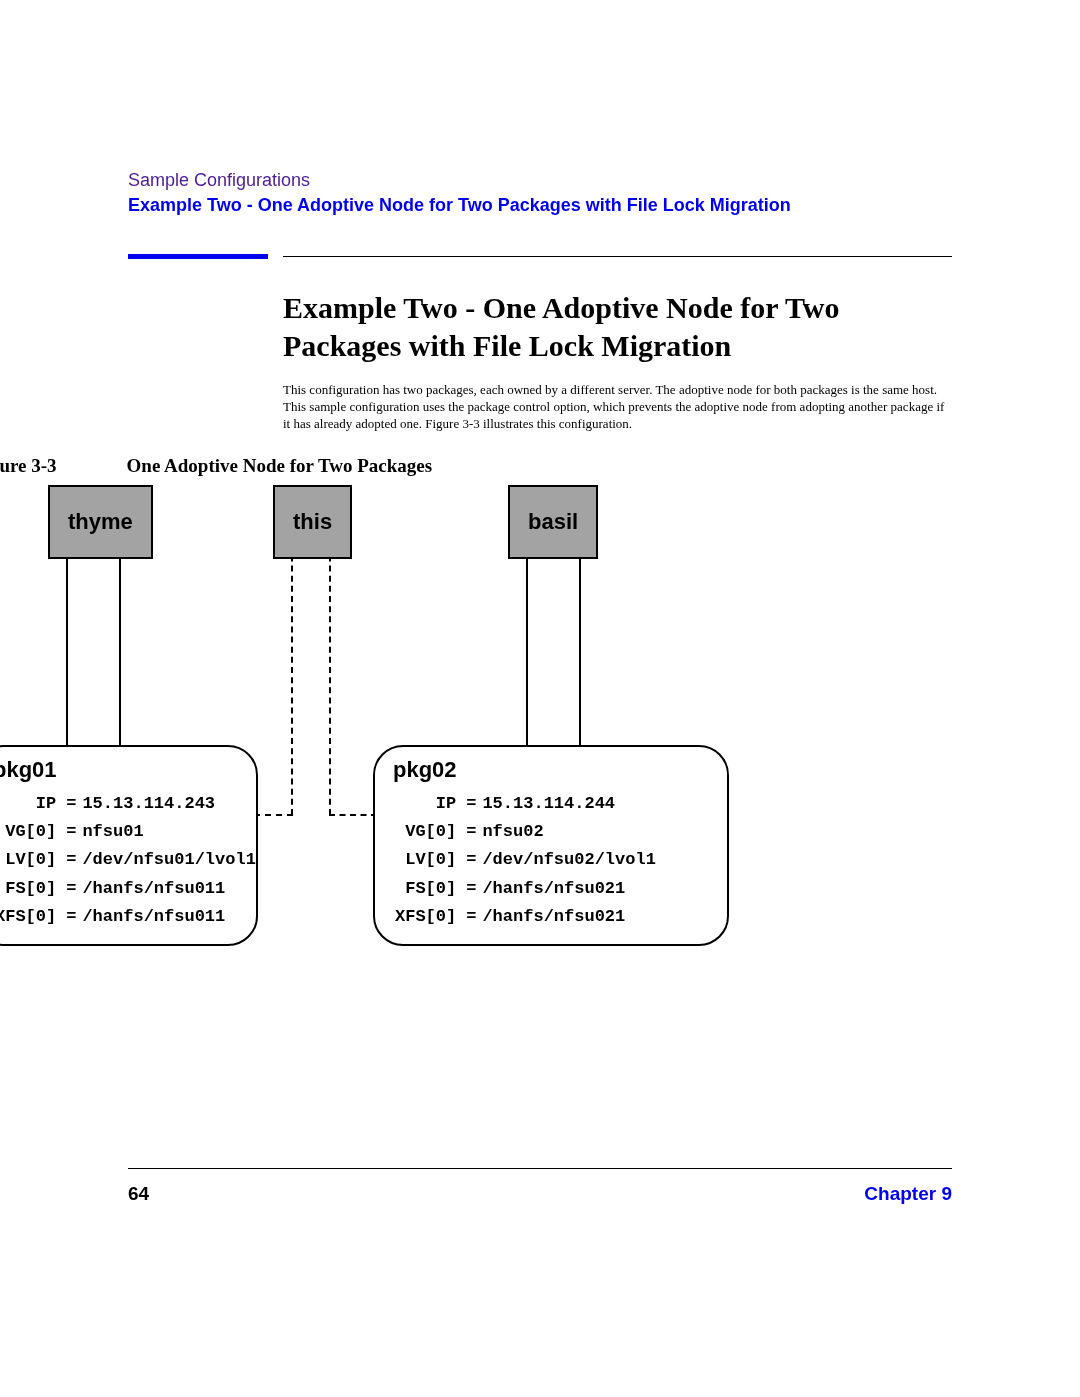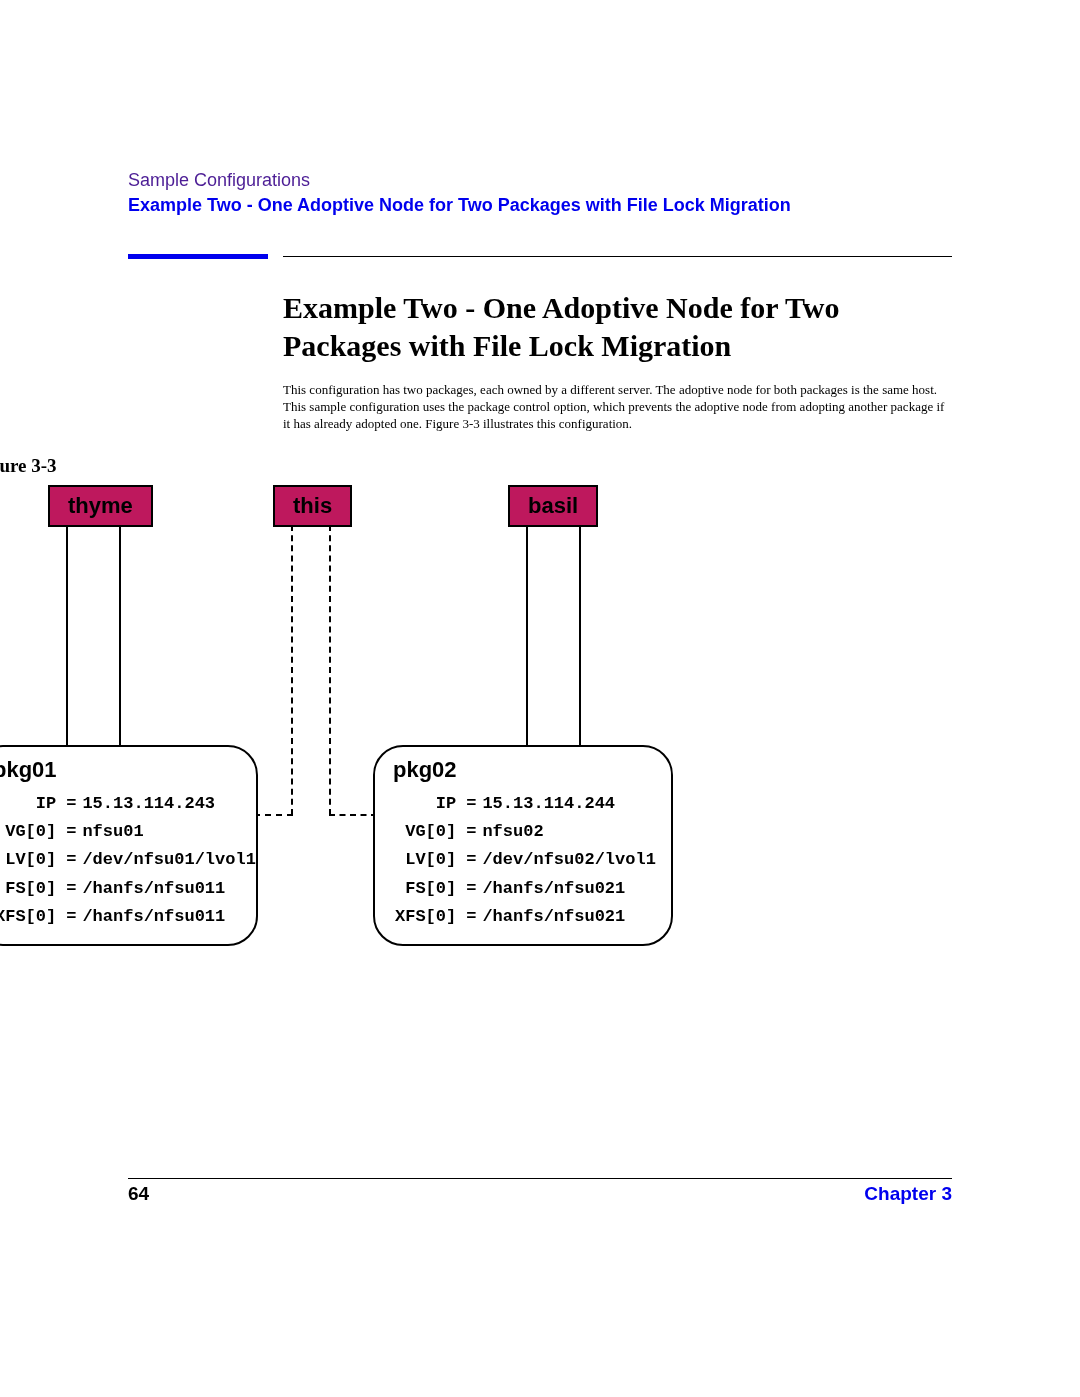--- a/index.html
+++ b/index.html
@@ -77,25 +77,25 @@
   }
   .diagram {
     position: relative;
     margin-left: -155px;
     width: 830px;
     height: 450px;
   }
   .node-box {
     position: absolute;
     border: 2px solid #000;
-    padding: 6px 18px;
+    padding: 22px 18px;
     font-family: Arial, Helvetica, sans-serif;
     font-weight: bold;
     font-size: 22px;
-    background: #be185d;
+    background: #a3a3a3;
     z-index: 3;
   }
   .line {
     position: absolute;
     background: #000;
     z-index: 1;
   }
   .dashed-v {
     position: absolute;
     border-left: 2px dashed #000;
@@ -132,21 +132,21 @@
   .pkg-table td.v { white-space: pre; }
   .footer {
     position: absolute;
     left: 128px;
     right: 128px;
     bottom: 192px;
     display: flex;
     justify-content: space-between;
     align-items: flex-end;
     border-top: 1px solid #000;
-    padding-top: 4px;
+    padding-top: 14px;
     font-family: Arial, Helvetica, sans-serif;
   }
   .page-num {
     font-weight: bold;
     font-size: 19px;
   }
   .chapter {
     color: #0000ee;
     font-weight: bold;
     font-size: 19px;
@@ -164,20 +164,21 @@
     <div class="rule-main"></div>
   </div>
 
   <div class="content">
     <h1 class="section-title">Example Two - One Adoptive Node for Two Packages with File Lock Migration</h1>
     <p class="body-text">This configuration has two packages, each owned by a different server. The adoptive node for both packages is the same host. This sample configuration uses the package control option, which prevents the adoptive node from adopting another package if it has already adopted one. Figure 3-3 illustrates this configuration.</p>
   </div>
 
   <div class="figure-caption-row">
     <span>Figure 3-3</span>
+    <span>One Adoptive Node for Two Packages</span>
   </div>
 
   <div class="diagram">
 
     <div class="node-box" style="left:75px; top:0;">thyme</div>
     <div class="node-box" style="left:300px; top:0;">this</div>
     <div class="node-box" style="left:535px; top:0;">basil</div>
 
     <div class="line" style="left:93px; top:40px; width:2px; height:225px;"></div>
     <div class="line" style="left:146px; top:40px; width:2px; height:225px;"></div>
@@ -217,21 +218,21 @@
             </tr>
         <tr>
               <td class="k">XFS[0]</td>
               <td class="e">=</td>
               <td class="v">/hanfs/nfsu011</td>
             </tr>
       </tbody>
         </table>
     </div>
 
-    <div class="pkg-box" style="left:400px; top:260px; width:300px;">
+    <div class="pkg-box" style="left:400px; top:260px; width:356px;">
       <div class="pkg-title">pkg02</div>
       <table class="pkg-table">
         <tbody>
             <tr>
               <td class="k">IP</td>
               <td class="e">=</td>
               <td class="v">15.13.114.244</td>
             </tr>
         <tr>
               <td class="k">VG[0]</td>
@@ -253,15 +254,15 @@
               <td class="e">=</td>
               <td class="v">/hanfs/nfsu021</td>
             </tr>
       </tbody>
         </table>
     </div>
   </div>
 
   <div class="footer">
     <span class="page-num">64</span>
-    <span class="chapter">Chapter 3</span>
+    <span class="chapter">Chapter 9</span>
   </div>
 </div>
 
 </body></html>

